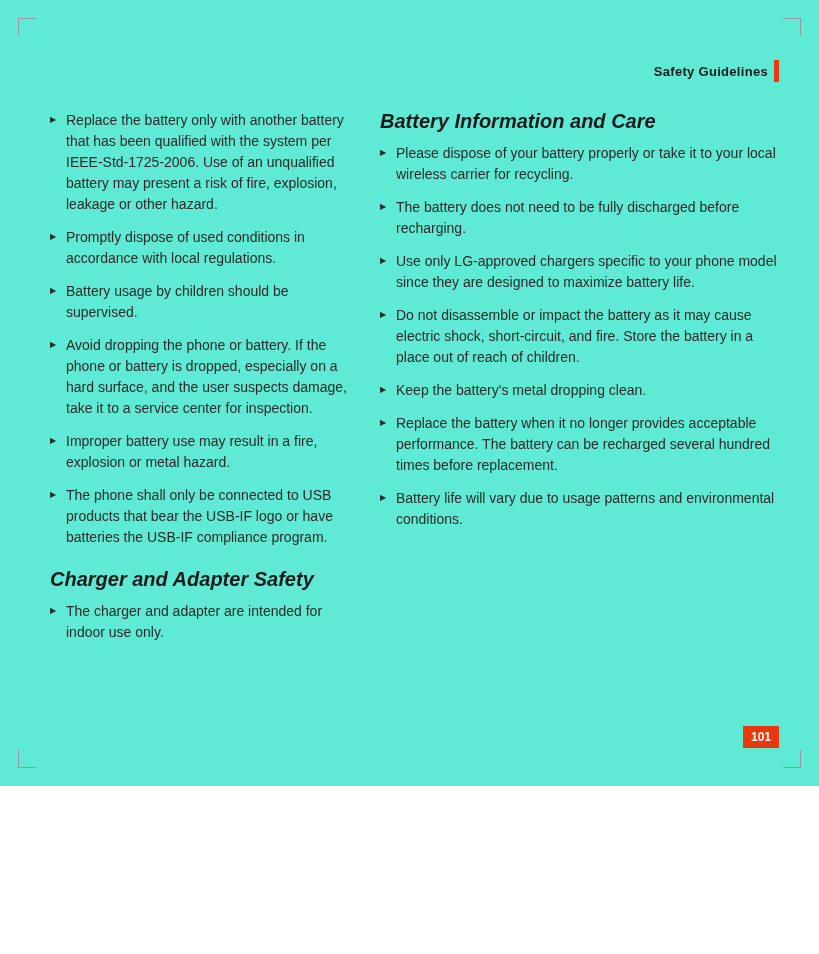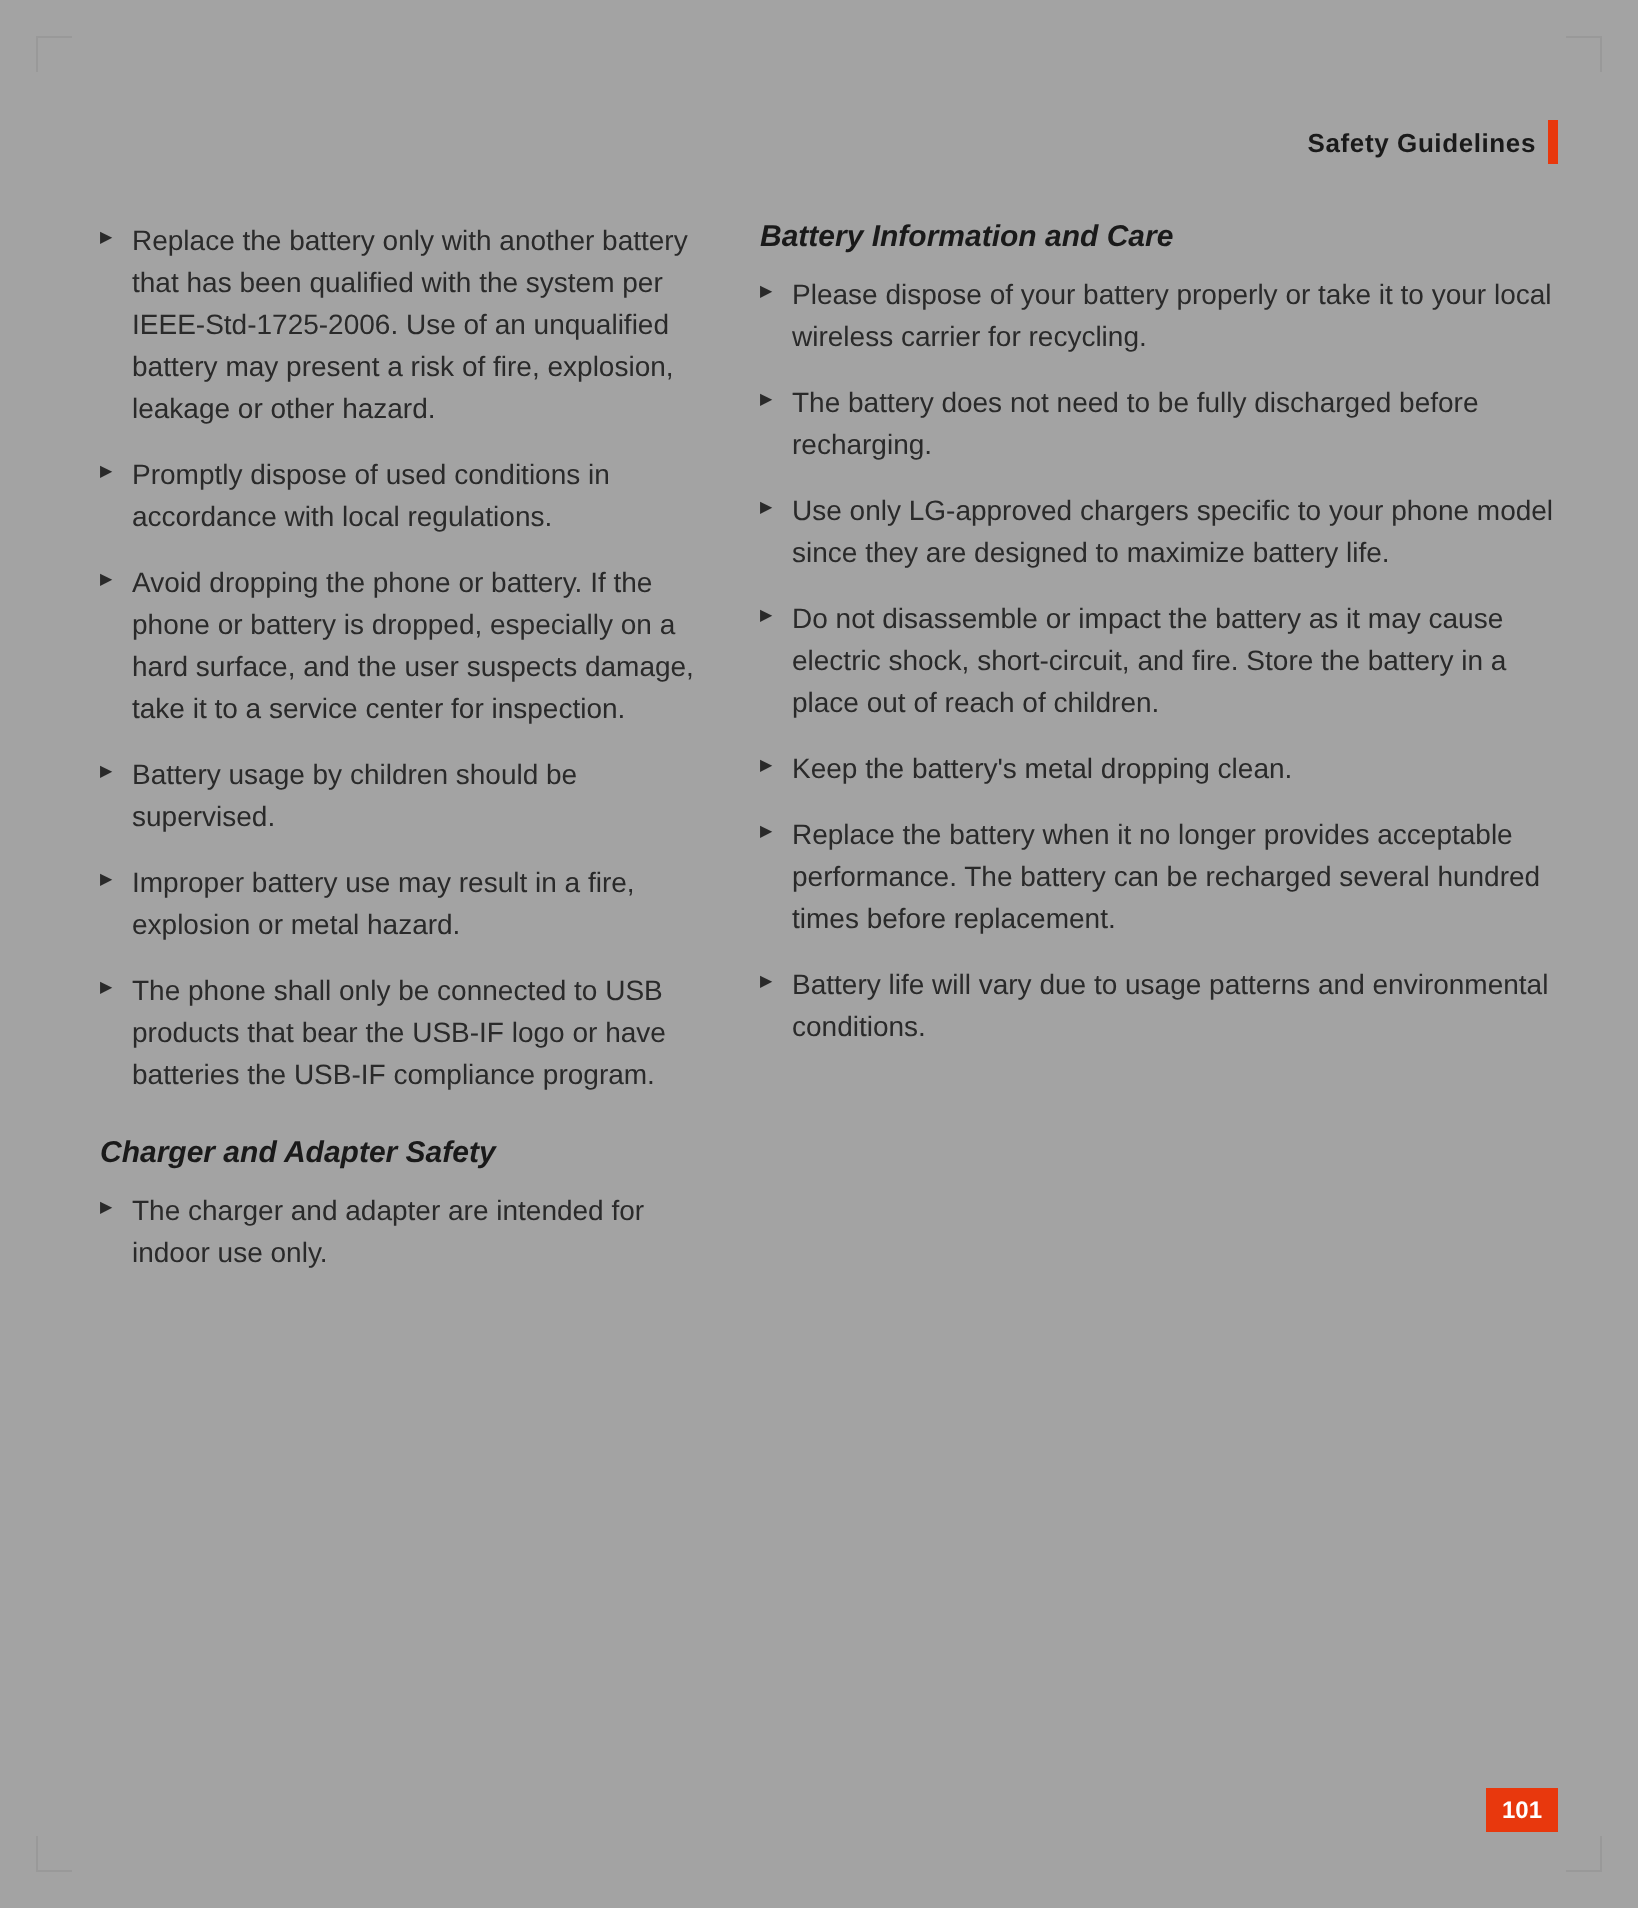--- a/index.html
+++ b/index.html
@@ -8,22 +8,22 @@
       background: #ffffff;
       font-family: 'Arial', sans-serif;
       width: 819px;
       height: 954px;
       position: relative;
       overflow: hidden;
     }
 
     .page {
       width: 819px;
-      height: 954px;
-      background: #a3a3a3;
+      height: 786px;
+      background: #5eead4;
       position: relative;
       padding: 0;
       text-decoration: underline;
     }
 
     
     .corner-mark {
       position: absolute;
       width: 18px;
       height: 18px;
@@ -107,21 +107,21 @@
     }
 
     .bullet-arrow::before {
       content: '▶';
       font-size: 8px;
       color: #2a2a2a;
     }
 
     
     .section-heading {
-      font-size: 15px;
+      font-size: 20px;
       font-weight: 700;
       color: #1a1a1a;
       margin-bottom: 10px;
       margin-top: 20px;
       font-style: italic;
     }
 
     .section-heading.first {
       margin-top: 0;
     }
@@ -162,25 +162,25 @@
         <li>
           <span class="bullet-arrow"></span>
           <span>Replace the battery only with another battery that has been qualified with the system per IEEE-Std-1725-2006. Use of an unqualified battery may present a risk of fire, explosion, leakage or other hazard.</span>
         </li>
         <li>
           <span class="bullet-arrow"></span>
           <span>Promptly dispose of used conditions in accordance with local regulations.</span>
         </li>
         <li>
           <span class="bullet-arrow"></span>
+          <span>Battery usage by children should be supervised.</span>
+        </li>
+        <li>
+          <span class="bullet-arrow"></span>
           <span>Avoid dropping the phone or battery. If the phone or battery is dropped, especially on a hard surface, and the user suspects damage, take it to a service center for inspection.</span>
-        </li>
-        <li>
-          <span class="bullet-arrow"></span>
-          <span>Battery usage by children should be supervised.</span>
         </li>
         <li>
           <span class="bullet-arrow"></span>
           <span>Improper battery use may result in a fire, explosion or metal hazard.</span>
         </li>
         <li>
           <span class="bullet-arrow"></span>
           <span>The phone shall only be connected to USB products that bear the USB-IF logo or have batteries the USB-IF compliance program.</span>
         </li>
       </ul>

